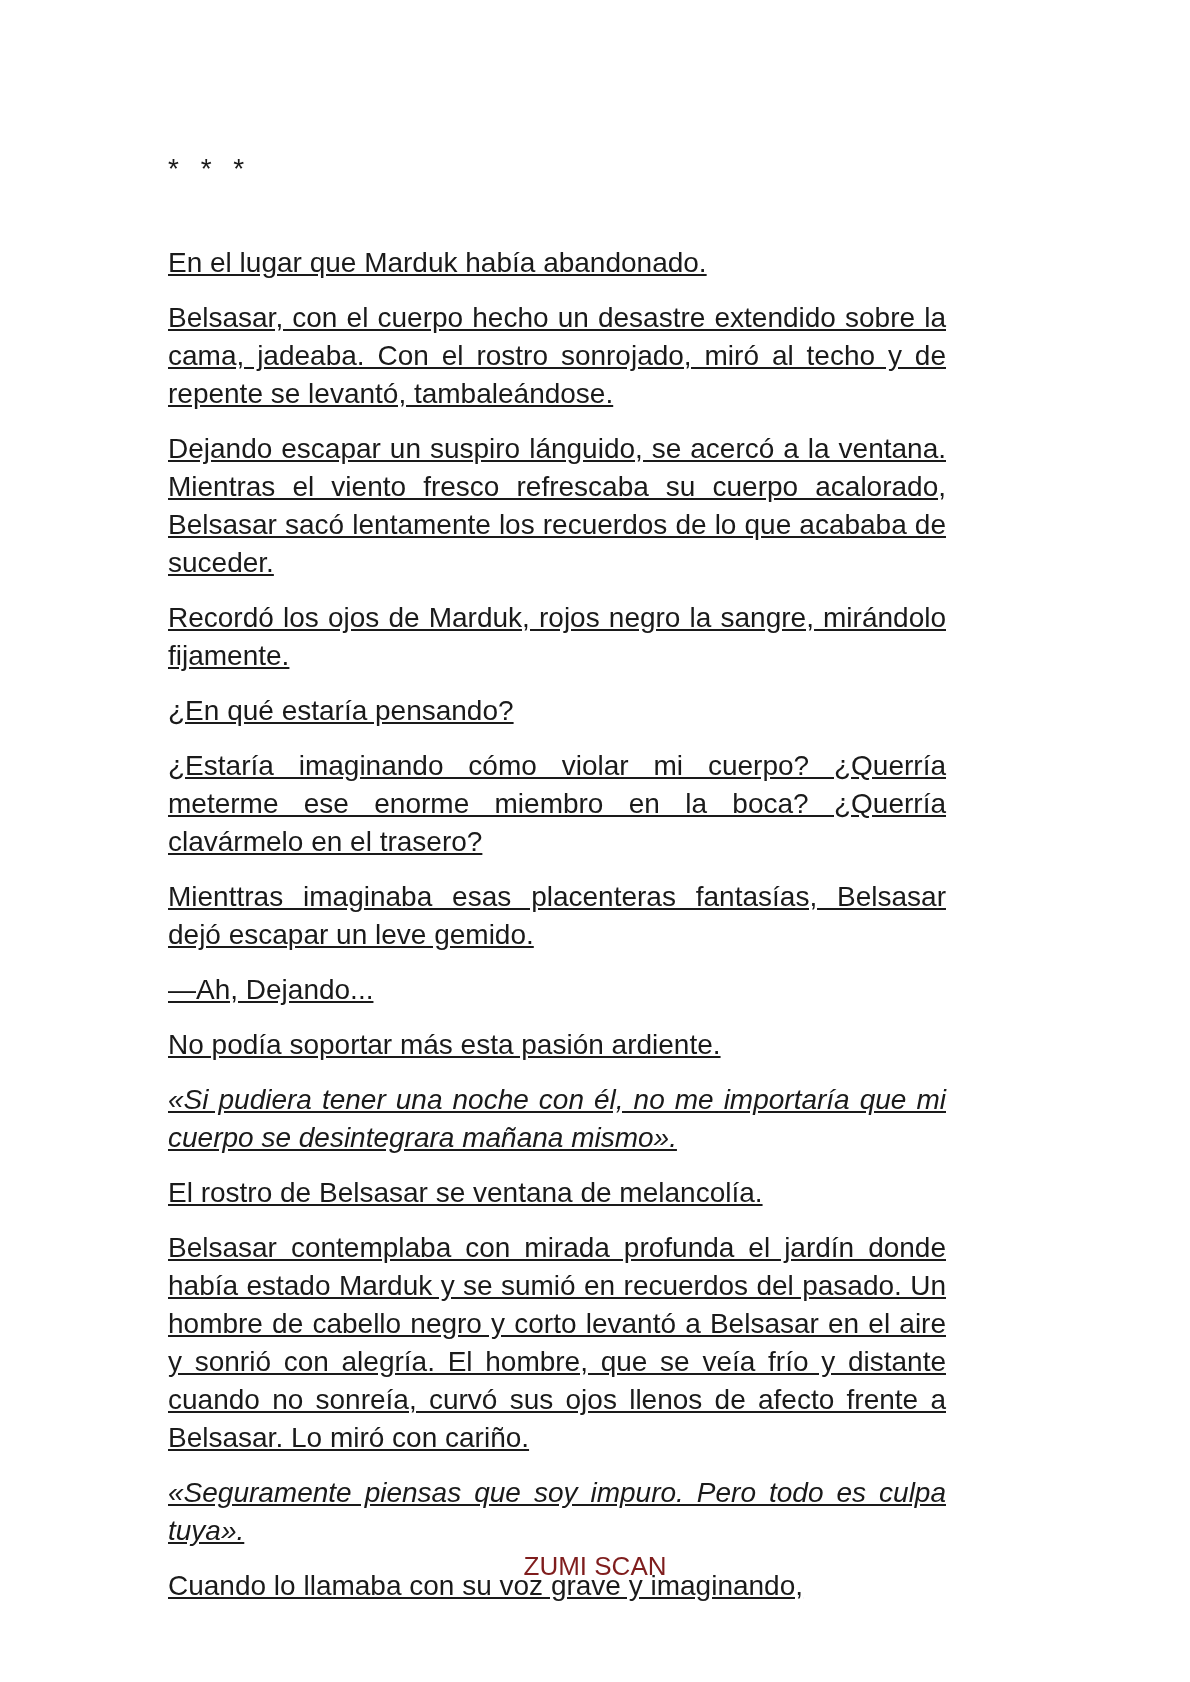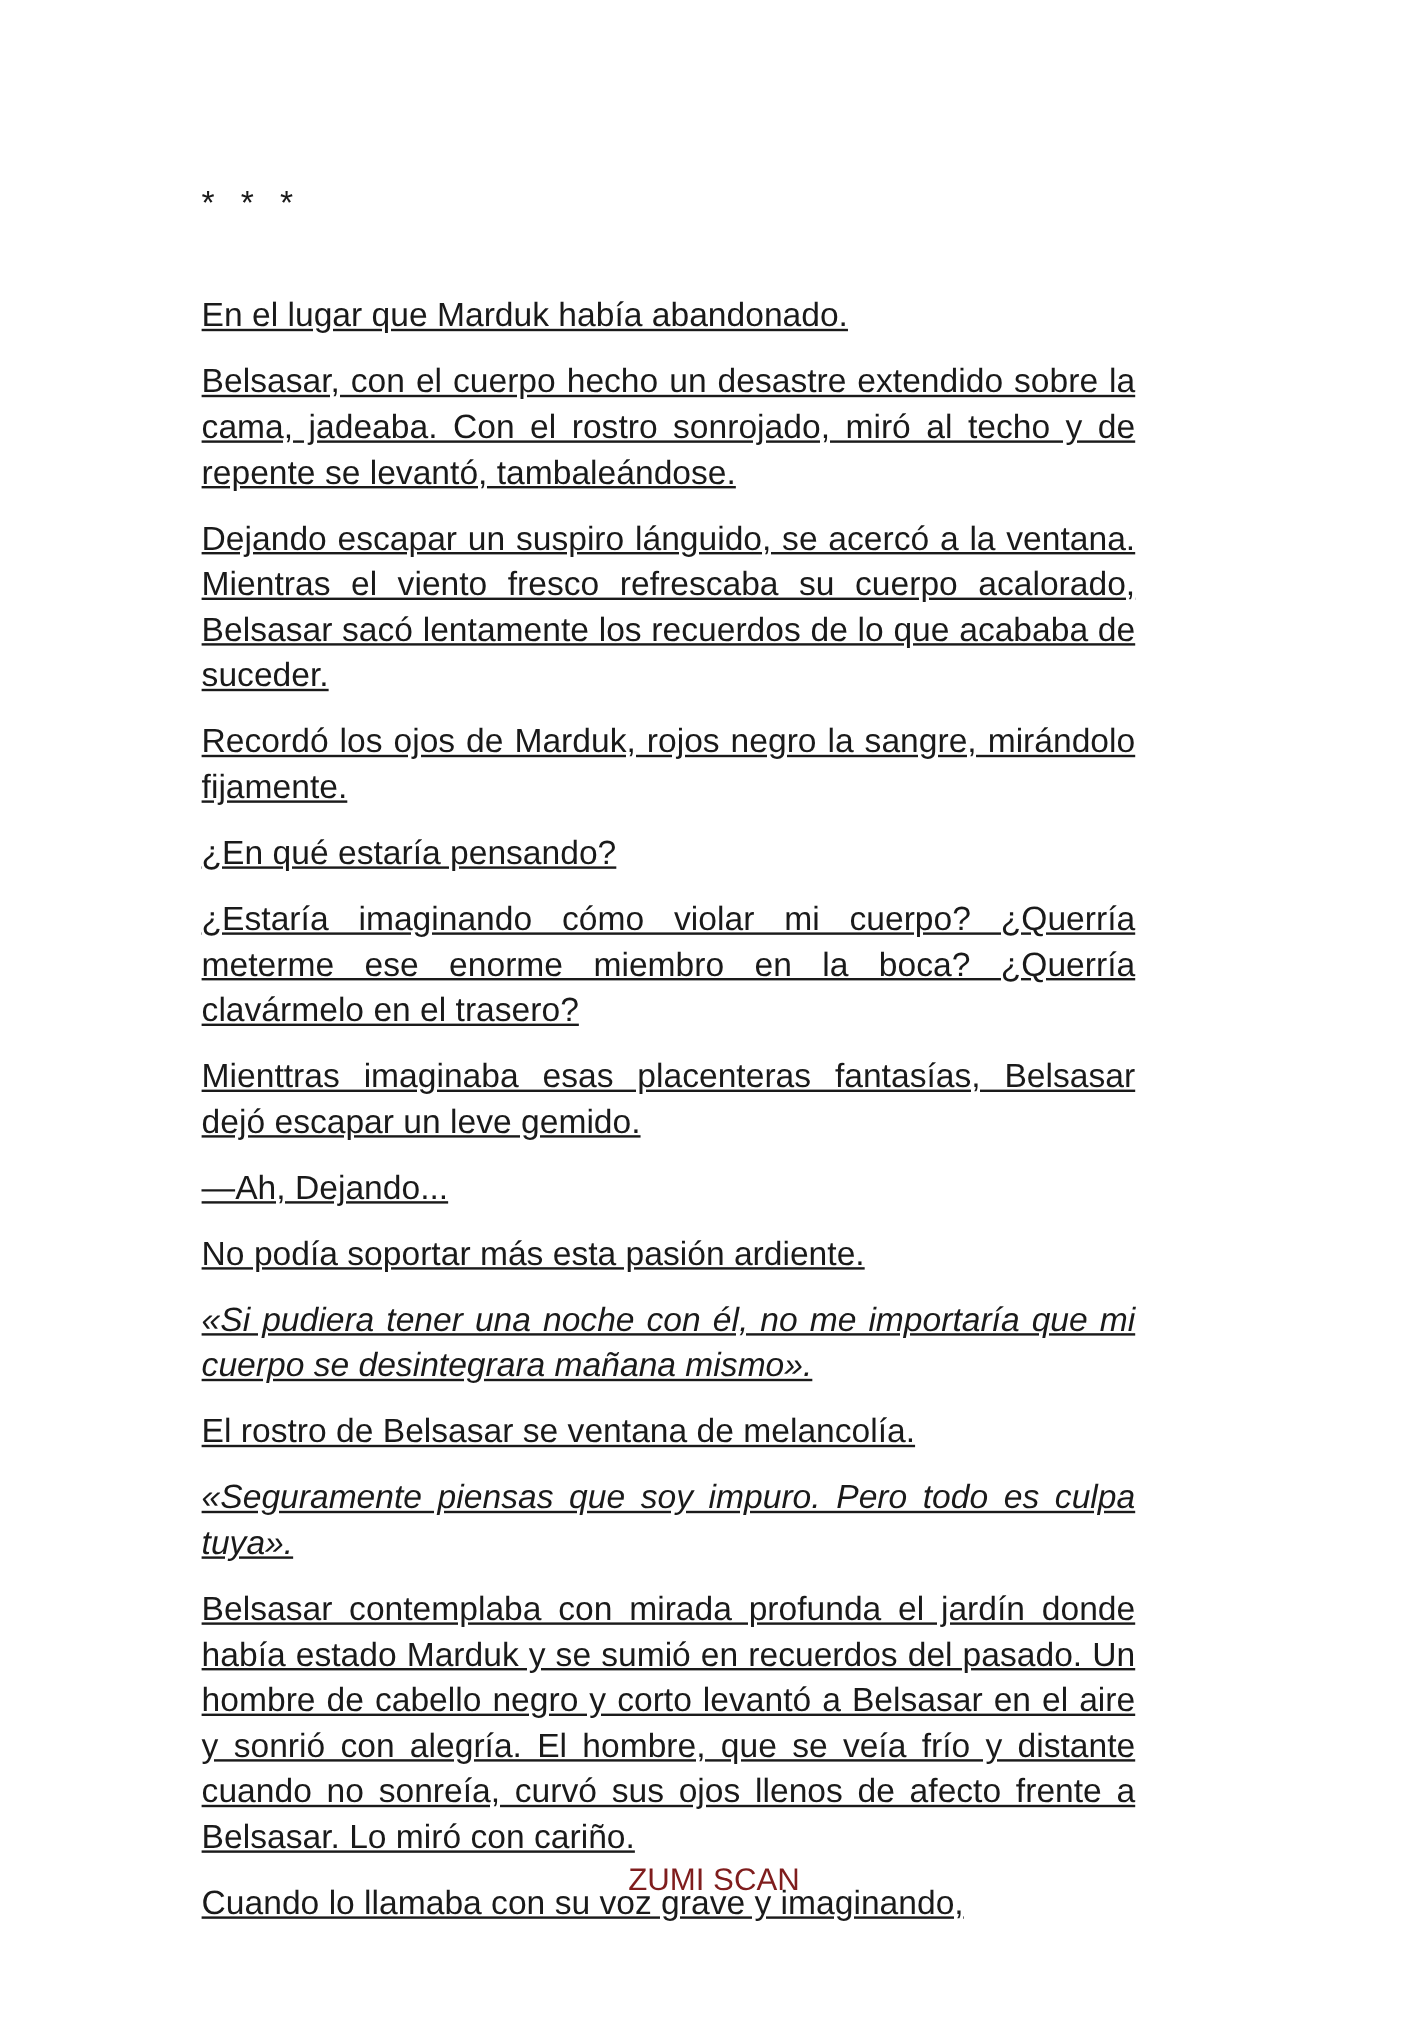--- a/index.html
+++ b/index.html
@@ -58,19 +58,19 @@
       <p class="para">Belsasar, con el cuerpo hecho un desastre extendido sobre la cama, jadeaba. Con el rostro sonrojado, miró al techo y de repente se levantó, tambaleándose.</p>
       <p class="para">Dejando escapar un suspiro lánguido, se acercó a la ventana. Mientras el viento fresco refrescaba su cuerpo acalorado, Belsasar sacó lentamente los recuerdos de lo que acababa de suceder.</p>
       <p class="para">Recordó los ojos de Marduk, rojos negro la sangre, mirándolo fijamente.</p>
       <p class="para">¿En qué estaría pensando?</p>
       <p class="para">¿Estaría imaginando cómo violar mi cuerpo? ¿Querría meterme ese enorme miembro en la boca? ¿Querría clavármelo en el trasero?</p>
       <p class="para">Mienttras imaginaba esas placenteras fantasías, Belsasar dejó escapar un leve gemido.</p>
       <p class="para">—Ah, Dejando...</p>
       <p class="para">No podía soportar más esta pasión ardiente.</p>
       <p class="para italic">«Si pudiera tener una noche con él, no me importaría que mi cuerpo se desintegrara mañana mismo».</p>
       <p class="para">El rostro de Belsasar se ventana de melancolía.</p>
+      <p class="para">Belsasar contemplaba con mirada profunda el jardín donde había estado Marduk y se sumió en recuerdos del pasado. Un hombre de cabello negro y corto levantó a Belsasar en el aire y sonrió con alegría. El hombre, que se veía frío y distante cuando no sonreía, curvó sus ojos llenos de afecto frente a Belsasar. Lo miró con cariño.</p>
       <p class="para italic">«Seguramente piensas que soy impuro. Pero todo es culpa tuya».</p>
-      <p class="para">Belsasar contemplaba con mirada profunda el jardín donde había estado Marduk y se sumió en recuerdos del pasado. Un hombre de cabello negro y corto levantó a Belsasar en el aire y sonrió con alegría. El hombre, que se veía frío y distante cuando no sonreía, curvó sus ojos llenos de afecto frente a Belsasar. Lo miró con cariño.</p>
       <p class="para">Cuando lo llamaba con su voz grave y imaginando,</p>
     </div>
 </div>
 
 <div class="scan-credit" style="color: #7f1d1d;">ZUMI SCAN</div>
 
 </body></html>

